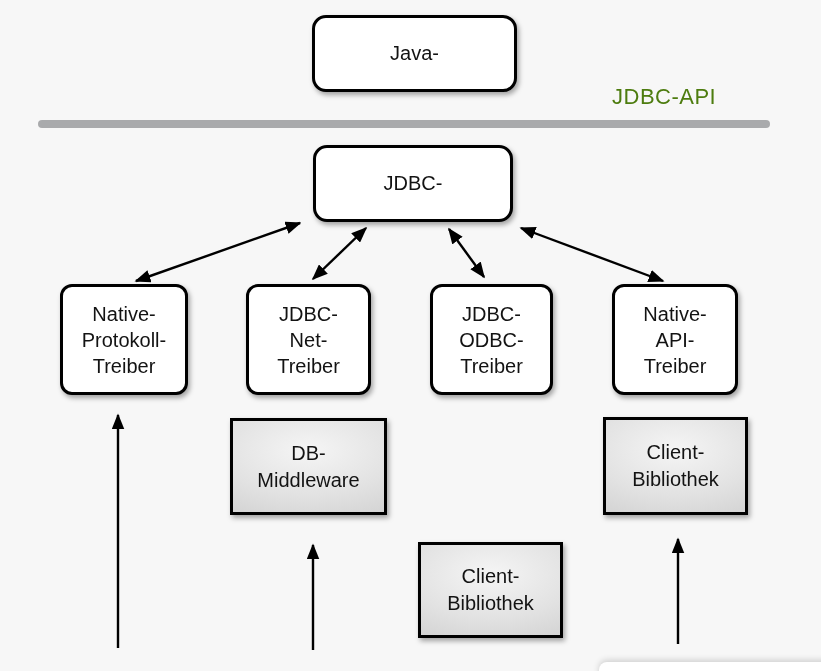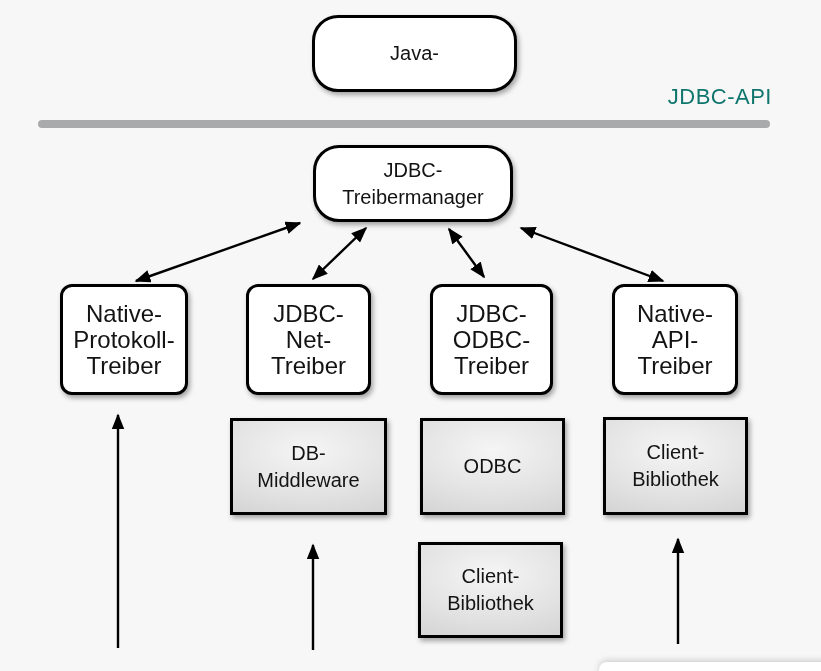--- a/index.html
+++ b/index.html
@@ -20,38 +20,38 @@
     justify-content: center;
     align-items: center;
     text-align: center;
     color: #131313;
   }
   .node span { display: block; white-space: nowrap; }
 
   .rounded-white {
     background: #ffffff;
     border: 3.5px solid #000;
-    border-radius: 26px;
+    border-radius: 14px;
     box-shadow: 2px 3px 5px rgba(0,0,0,0.35);
   }
   .gray-box {
     background: radial-gradient(ellipse 130% 110% at 50% 32%, #f5f5f5 0%, #e2e2e2 45%, #c6c6c6 100%);
     border: 3.5px solid #000;
     box-shadow: 2px 3px 5px rgba(0,0,0,0.35);
   }
 
   .txt-lg span { font-size: 20px; line-height: 27px; }
-  .txt-md span { font-size: 24px; line-height: 26px; }
+  .txt-md span { font-size: 20px; line-height: 26px; }
 
   .api-label {
     position: absolute;
     left: 612px; top: 84px; width: 160px;
-    text-align: right;
+    text-align: left;
     font-size: 22px;
-    color: #0f766e;
+    color: #4d7c0f;
     letter-spacing: 0.5px;
   }
 
   .divider {
     position: absolute;
     left: 38px; top: 120px;
     width: 732px; height: 8px;
     background: #a9aaac;
     border-radius: 4px;
   }
@@ -74,21 +74,20 @@
 
   <div class="node rounded-white txt-lg" style="left:312px; top:15px; width:205px; height:77px;">
     <span>Java-</span>
   </div>
 
   <div class="api-label">JDBC-API</div>
   <div class="divider"></div>
 
   <div class="node rounded-white txt-lg" style="left:313px; top:145px; width:200px; height:77px;">
     <span>JDBC-</span>
-    <span>Treibermanager</span>
   </div>
 
   <div class="node rounded-white txt-md" style="left:60px; top:284px; width:128px; height:111px; border-radius:12px;">
     <span>Native-</span>
     <span>Protokoll-</span>
     <span>Treiber</span>
   </div>
 
   <div class="node rounded-white txt-md" style="left:246px; top:284px; width:125px; height:111px; border-radius:12px;">
     <span>JDBC-</span>
@@ -106,23 +105,20 @@
     <span>Native-</span>
     <span>API-</span>
     <span>Treiber</span>
   </div>
 
   <div class="node gray-box txt-lg" style="left:230px; top:418px; width:157px; height:97px;">
     <span>DB-</span>
     <span>Middleware</span>
   </div>
 
-  <div class="node gray-box txt-lg" style="left:420px; top:418px; width:145px; height:97px;">
-    <span>ODBC</span>
-  </div>
 
   <div class="node gray-box txt-lg" style="left:603px; top:417px; width:145px; height:98px;">
     <span>Client-</span>
     <span>Bibliothek</span>
   </div>
 
   <div class="node gray-box txt-lg" style="left:418px; top:542px; width:145px; height:96px;">
     <span>Client-</span>
     <span>Bibliothek</span>
   </div>

